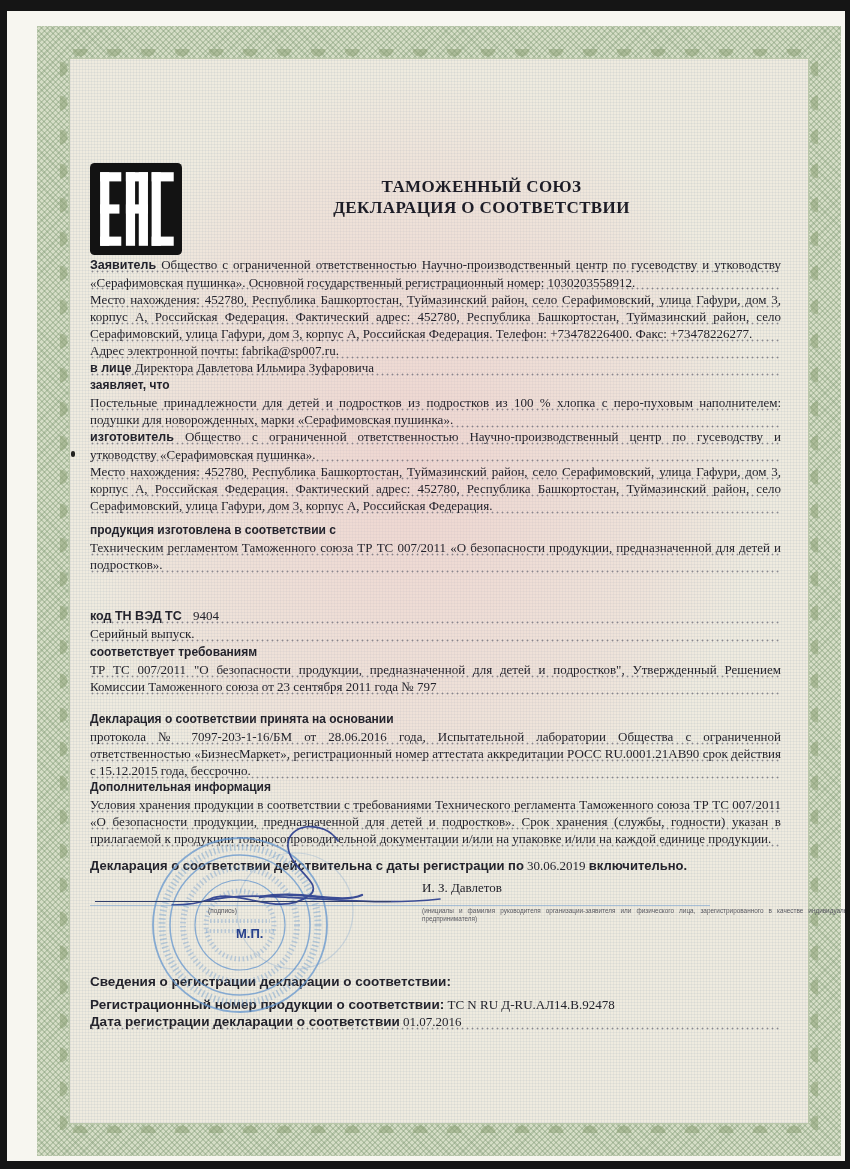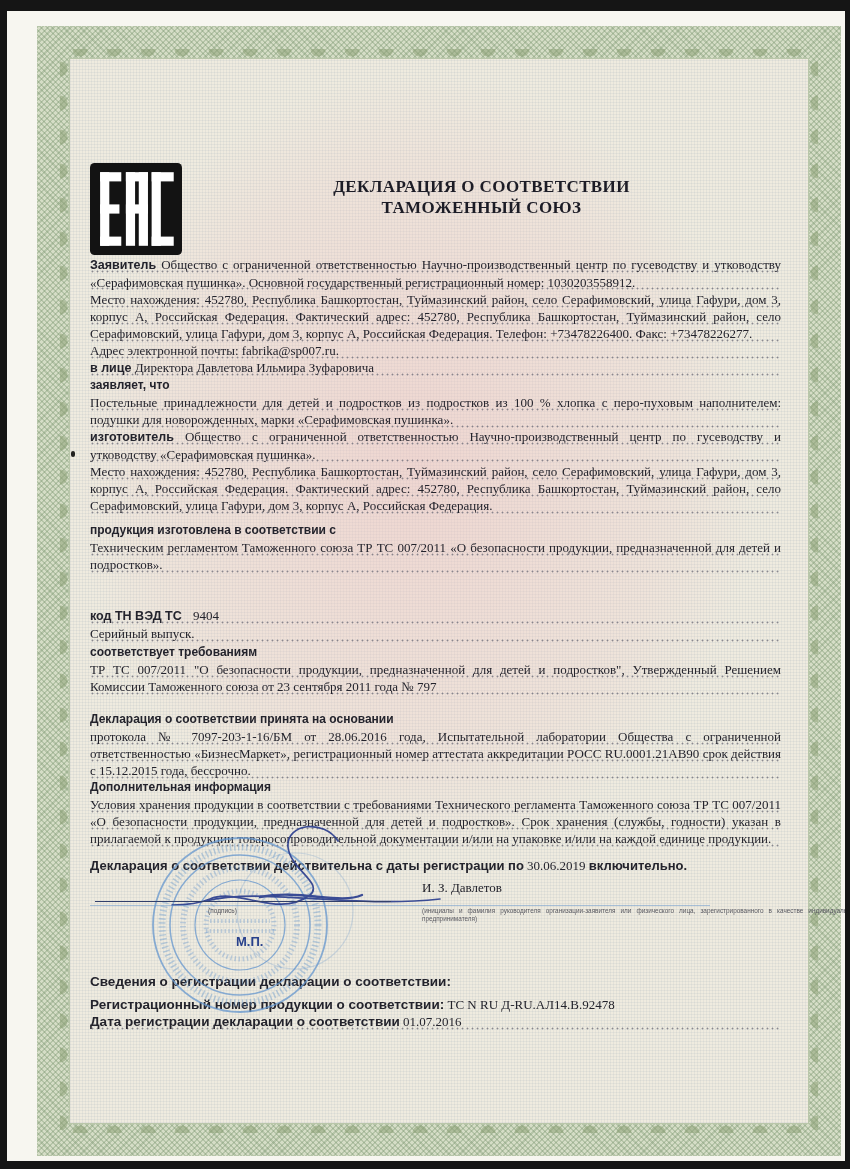--- a/index.html
+++ b/index.html
@@ -61,21 +61,21 @@
   .titles { flex:1; text-align:center; padding-top:14px; }
   .title-line { font-weight:bold; font-size:17px; line-height:21px; letter-spacing:0.4px; color:#1c1c26; }
 
   
   .sig-zone { position:relative; height:99px; }
   .stamp-svg { position:absolute; left:20px; top:-49px; width:400px; height:230px; }
   .sigline { position:absolute; left:5px; top:27px; width:296px; border-top:1.5px solid #32406b; }
   .hairline { position:absolute; left:0; top:31px; width:620px; border-top:1px solid rgba(110,155,205,0.55); }
   .podpis { position:absolute; left:118px; top:33px; font-family:"Liberation Sans","DejaVu Sans",sans-serif;
             font-size:6.5px; color:#56565e; }
-  .mp { position:absolute; left:122px; top:60px; font-family:"Liberation Sans","DejaVu Sans",sans-serif;
+  .mp { position:absolute; left:122px; top:52px; font-family:"Liberation Sans","DejaVu Sans",sans-serif;
         font-weight:bold; font-size:13px; color:#27408b;padding-left:24px; }
   .signer { position:absolute; left:332px; top:6px; font-size:13px; }
   .signer-cap { position:absolute; left:332px; top:33px; width:438px;
                 font-family:"Liberation Sans","DejaVu Sans",sans-serif;
                 font-size:6.4px; line-height:8px; color:#5a5a62; text-align:justify; }
   .speck { position:absolute; left:1px; top:392px; width:4px; height:6px; background:#20201f; border-radius:2px; }
 </style>
 </head>
 <body>
 
@@ -101,22 +101,22 @@
               <rect x="39" y="10" width="10" height="80"></rect>
               <rect x="53" y="10" width="10" height="80"></rect>
               <rect x="39" y="10" width="24" height="10"></rect>
               <rect x="39" y="45" width="24" height="10"></rect>
               <rect x="67" y="10" width="10" height="80"></rect>
               <rect x="67" y="10" width="24" height="10"></rect>
               <rect x="67" y="80" width="24" height="10"></rect>
             </g>
           </svg>
           <div class="titles">
+            <div class="title-line">ТАМОЖЕННЫЙ СОЮЗ</div>
             <div class="title-line">ДЕКЛАРАЦИЯ О СООТВЕТСТВИИ</div>
-            <div class="title-line">ТАМОЖЕННЫЙ СОЮЗ</div>
           </div>
         </div>
 
         <p class="body ruled" style=""><span class="lbl">Заявитель</span> <span>Общество с ограниченной ответственностью Научно-производственный центр по гусеводству и утководству «Серафимовская пушинка».  Основной государственный регистрационный номер: 1030203558912.</span></p>
         <p class="body ruled">Место нахождения: 452780, Республика Башкортостан, Туймазинский район, село Серафимовский, улица Гафури, дом 3, корпус А, Российская Федерация. Фактический адрес: 452780, Республика Башкортостан, Туймазинский район, село Серафимовский, улица Гафури, дом 3, корпус А, Российская Федерация. Телефон: +73478226400. Факс: +73478226277.</p>
         <p class="body ruled">Адрес электронной почты: fabrika@sp007.ru.</p>
         <p class="body ruled"><span class="lbl">в лице</span> <span>Директора Давлетова Ильмира Зуфаровича</span></p>
 
         <p class="slabel">заявляет, что</p>
         <p class="body ruled">Постельные принадлежности для детей и подростков из подростков из 100 % хлопка с перо-пуховым наполнителем: подушки для новорожденных, марки «Серафимовская пушинка».</p>

